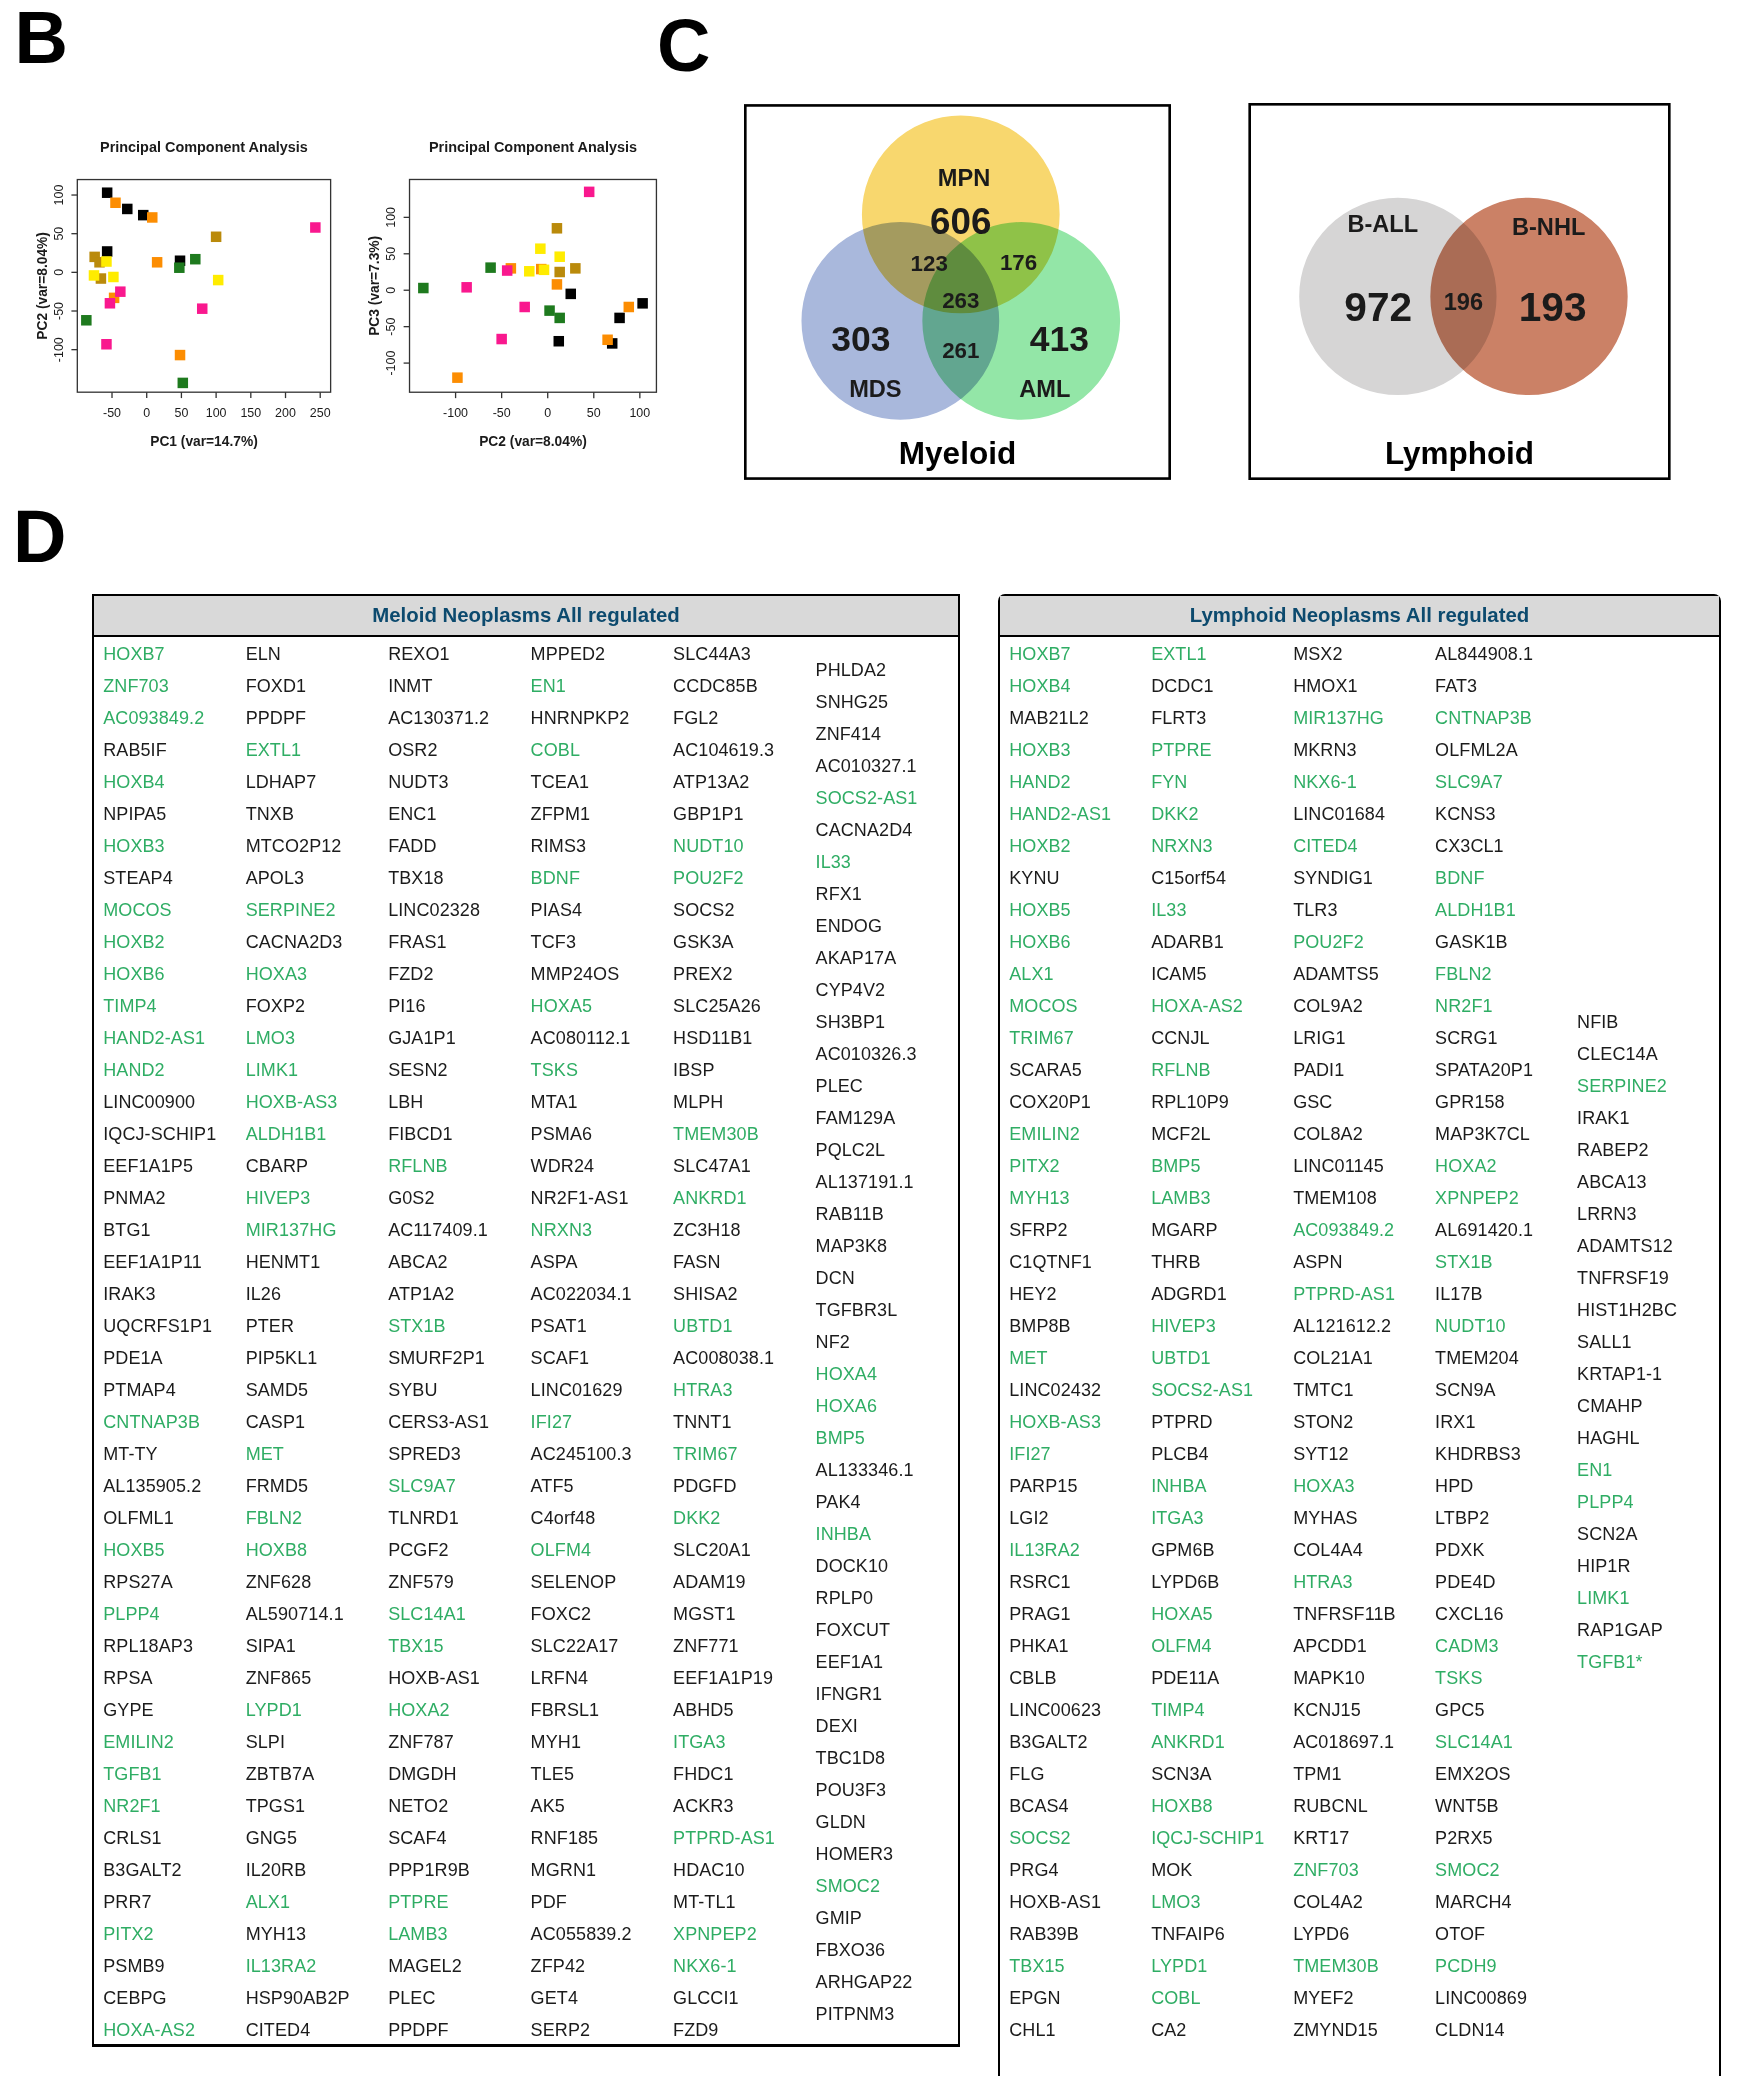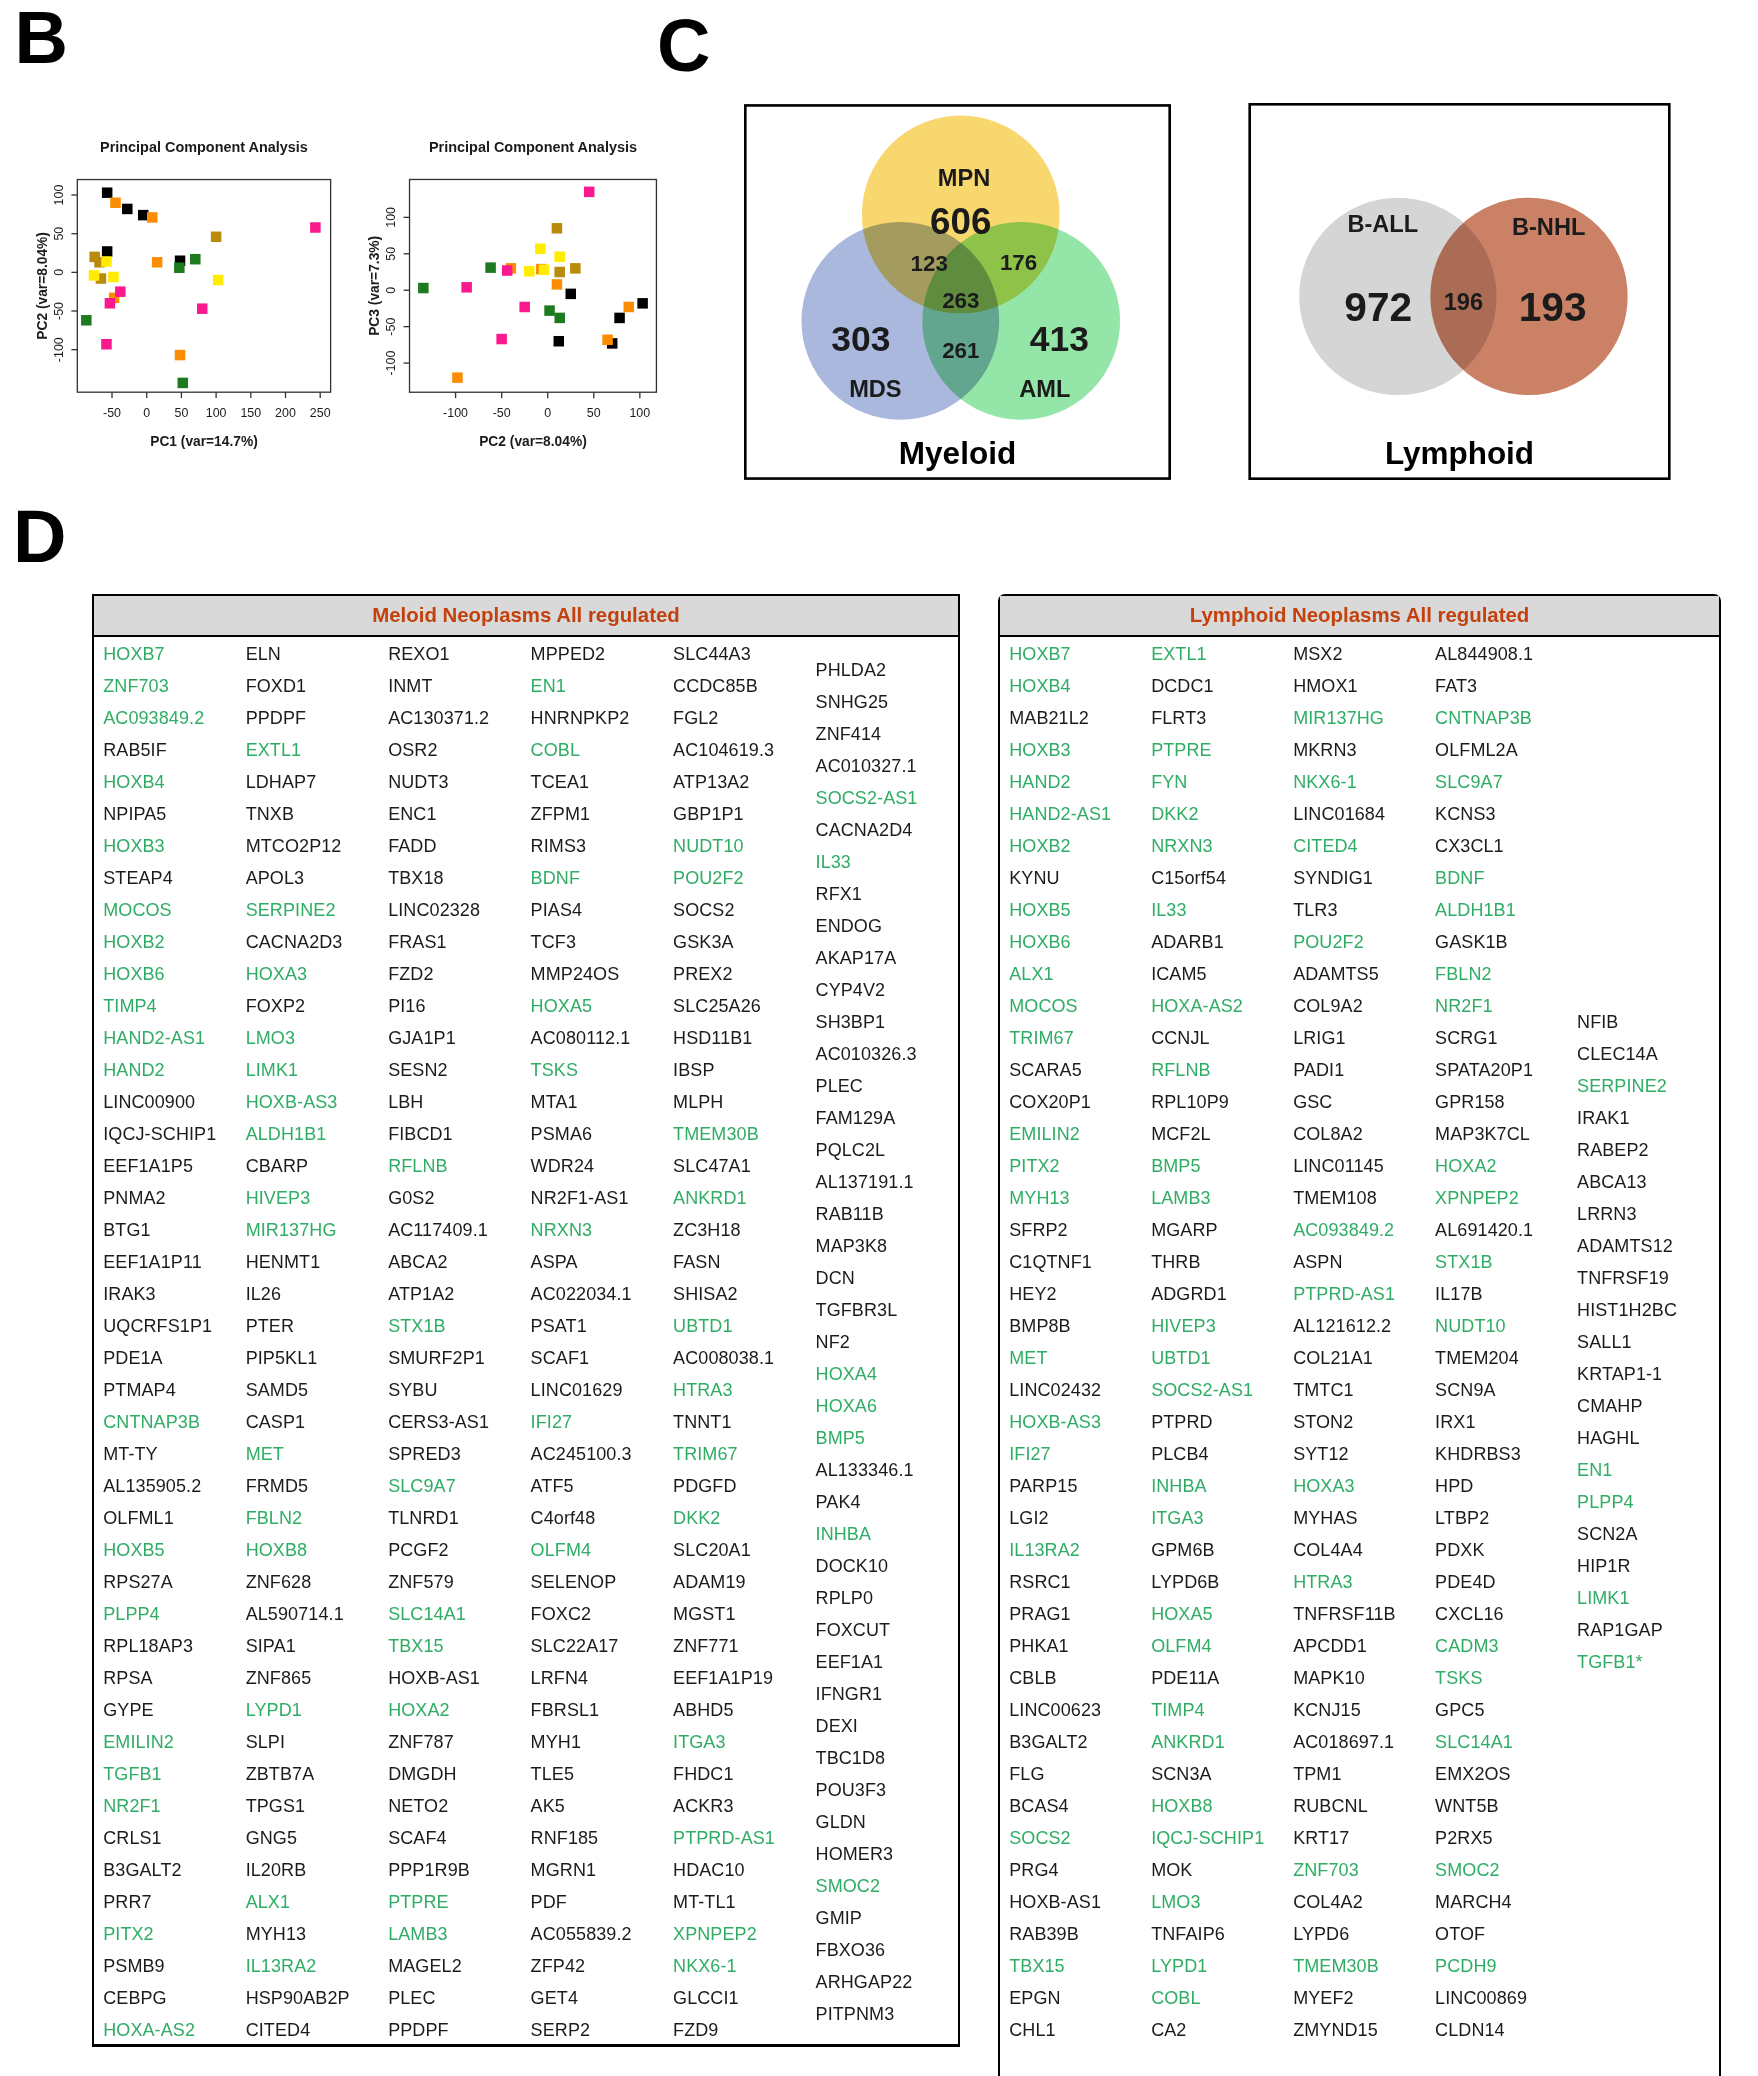--- a/index.html
+++ b/index.html
@@ -1,21 +1,21 @@
 <!DOCTYPE html>
 <html style="--green: #2FAD64;font-size:10.5px"><head>
 <meta charset="utf-8">
 <style>
   html,body{margin:0;padding:0;background:#ffffff;}
   body{width:1758px;height:2077px;position:relative;font-family:"Liberation Sans",sans-serif;color:#1b1b1b;}
   .panel-letter{position:absolute;font-size:74px;font-weight:800;color:#000;line-height:1;}
   .pca{position:absolute;text-decoration:underline;}
   .venn-box{position:absolute;}
   .gtable{position:absolute;border:2px solid #000;box-sizing:border-box;background:#fff;border-bottom-width:3.9px;}
-  .gtable-title{height:41px;background:#D9D9D9;border-bottom:2.6px solid #000;display:flex;align-items:center;justify-content:center;font-size:20.4px;font-weight:700;color:#c2410c;box-sizing:border-box;}
+  .gtable-title{height:41px;background:#D9D9D9;border-bottom:2.6px solid #000;display:flex;align-items:center;justify-content:center;font-size:20.4px;font-weight:700;color:#0c4a6e;box-sizing:border-box;}
   .gtable-body{display:flex;align-items:center;padding:1.3px 0 0 9.2px;}
   .tcol{flex:1;display:flex;flex-direction:column;}
   .cell{height:32px;display:flex;align-items:center;font-size:18px;font-weight:500;letter-spacing:0.1px;white-space:nowrap;color:#1b1b1b;}
   .cell.green{color:var(--green,#2FAD64);}
   svg text{font-family:"Liberation Sans",sans-serif;}
 </style>
 </head>
 <body>
 
 <div class="panel-letter" style="left:14.4px;top:1.3px;">B</div>

